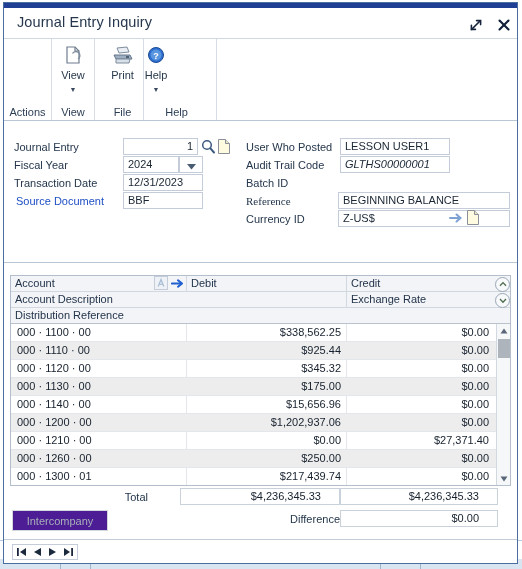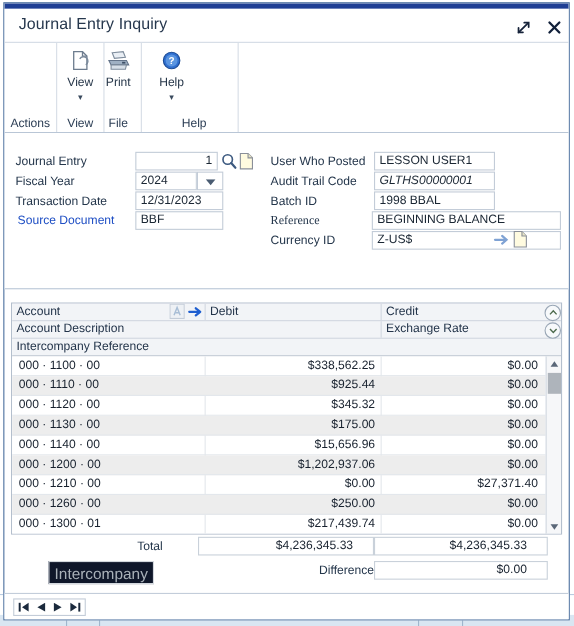--- a/index.html
+++ b/index.html
@@ -185,24 +185,24 @@
   .tlabel{position:absolute;font-size:11px;color:#24364b;text-align:right;}
   .tbox{
     position:absolute;height:17px;line-height:15px;
     border:1px solid #c9d1da;background:#ffffff;box-sizing:border-box;
     font-size:11px;color:#17212e;text-align:right;padding-right:18px;
     white-space:nowrap;overflow:hidden;
   }
 
   #btn-intercompany{
     position:absolute;left:8px;top:507px;width:96px;height:21px;
-    border:1px solid #d3d8de;background:#0f172a;
-    font-size:14px;color:#a8b0b8;
+    border:1px solid #d3d8de;background:#4c1d95;
+    font-size:11px;color:#a8b0b8;
     display:flex;align-items:center;justify-content:center;
-    box-sizing:border-box;cursor:default;margin-left:32px;
+    box-sizing:border-box;cursor:default;
   }
 
   
   #statusbar{
     position:absolute;left:0;top:536px;width:513px;height:25px;
     background:#ffffff;border-top:1px solid #c3cdda;
     box-sizing:border-box;
   }
   #navgroup{
     position:absolute;left:8px;top:4px;width:66px;height:16px;
@@ -266,21 +266,21 @@
               <path d="M13 3 v4 h4" fill="none" stroke="#6e7d8f" stroke-width="1.2"></path>
               <path d="M10.5 9.5 a4 4 0 1 1 5.5 5.5" fill="none" stroke="#7b8a9c" stroke-width="1.3"></path>
             </svg>
           </div>
           <div class="lb">View</div>
           <div class="dd">▼</div>
         </div>
         <div class="rgroup-label">View</div>
       </div>
 
-      <div class="rgroup" style="left:83px;width:42px;">
+      <div class="rgroup" style="left:98px;width:42px;">
         <div class="rbtn" style="left:0;width:41px;">
           <div class="ic">
             <svg width="24" height="22" viewBox="0 0 24 22">
               <path d="M6 4 l10 -1 l2 5 l-10 1 z" fill="#e9eef4" stroke="#7e8c9c" stroke-width="1"></path>
               <path d="M3 11 h16 l2 4 h-16 z" fill="#9fb0c3" stroke="#64748a" stroke-width="1"></path>
               <path d="M5 15 h14 l-1 4 h-13 z" fill="#d7dfe8" stroke="#7e8c9c" stroke-width="1"></path>
               <rect x="15" y="12.2" width="3" height="1.6" fill="#3d4f66"></rect>
             </svg>
           </div>
           <div class="lb">Print</div>
@@ -335,21 +335,20 @@
       <div class="flabel link" style="left:12px;top:74px;">Source Document</div>
       <div class="fbox" style="left:119px;top:71px;width:80px;">BBF</div>
 
       <div class="flabel" style="left:242px;top:20px;">User Who Posted</div>
       <div class="fbox" style="left:336px;top:17px;width:110px;">LESSON USER1</div>
 
       <div class="flabel" style="left:242px;top:38px;">Audit Trail Code</div>
       <div class="fbox" style="left:336px;top:35px;width:110px;font-style:italic;">GLTHS00000001</div>
 
       <div class="flabel" style="left:242px;top:56px;">Batch ID</div>
-      <div class="fbox" style="left:336px;top:53px;width:110px;">1998 BBAL</div>
 
       <div class="flabel" style="left:242px;top:74px;font-family:Liberation Serif, serif;">Reference</div>
       <div class="fbox" style="left:334px;top:71px;width:172px;">BEGINNING BALANCE</div>
 
       <div class="flabel" style="left:242px;top:92px;">Currency ID</div>
       <div class="fbox" style="left:334px;top:89px;width:172px;">Z-US$</div>
       <div class="mini-icon" style="left:444px;top:90px;">
         <svg width="16" height="14" viewBox="0 0 16 14">
           <g stroke="#7fa2d4" stroke-width="2" fill="none" stroke-linecap="round">
             <line x1="2" y1="7" x2="12" y2="7"></line>
@@ -402,21 +401,21 @@
           <div class="ghsep" style="left:335px;"></div>
           <div class="ghcell" style="left:336px;width:145px;">Credit</div>
           <div class="circbtn" style="left:484px;top:1px;">
             <svg width="8" height="7" viewBox="0 0 8 7">
                 <polyline points="1,4.8 4,1.6 7,4.8" fill="none" stroke="#4d6b4d" stroke-width="1.3"></polyline>
               </svg>
           </div>
         </div>
 
         <div class="ghrow" style="top:32px;border-bottom:1px solid #b9c2cd;">
-          <div class="ghcell" style="left:0;width:470px;">Intercompany Reference</div>
+          <div class="ghcell" style="left:0;width:470px;">Distribution Reference</div>
         </div>
       </div>
 
       <div id="gbody">
         <div class="gvsep" style="left:175px;height:162px;"></div>
         <div class="gvsep" style="left:335px;height:162px;"></div>
 
         <div class="grow" style="top:0;">
           <div class="gc-acct">000 · 1100 · 00</div>
           <div class="gc-debit">$338,562.25</div>

